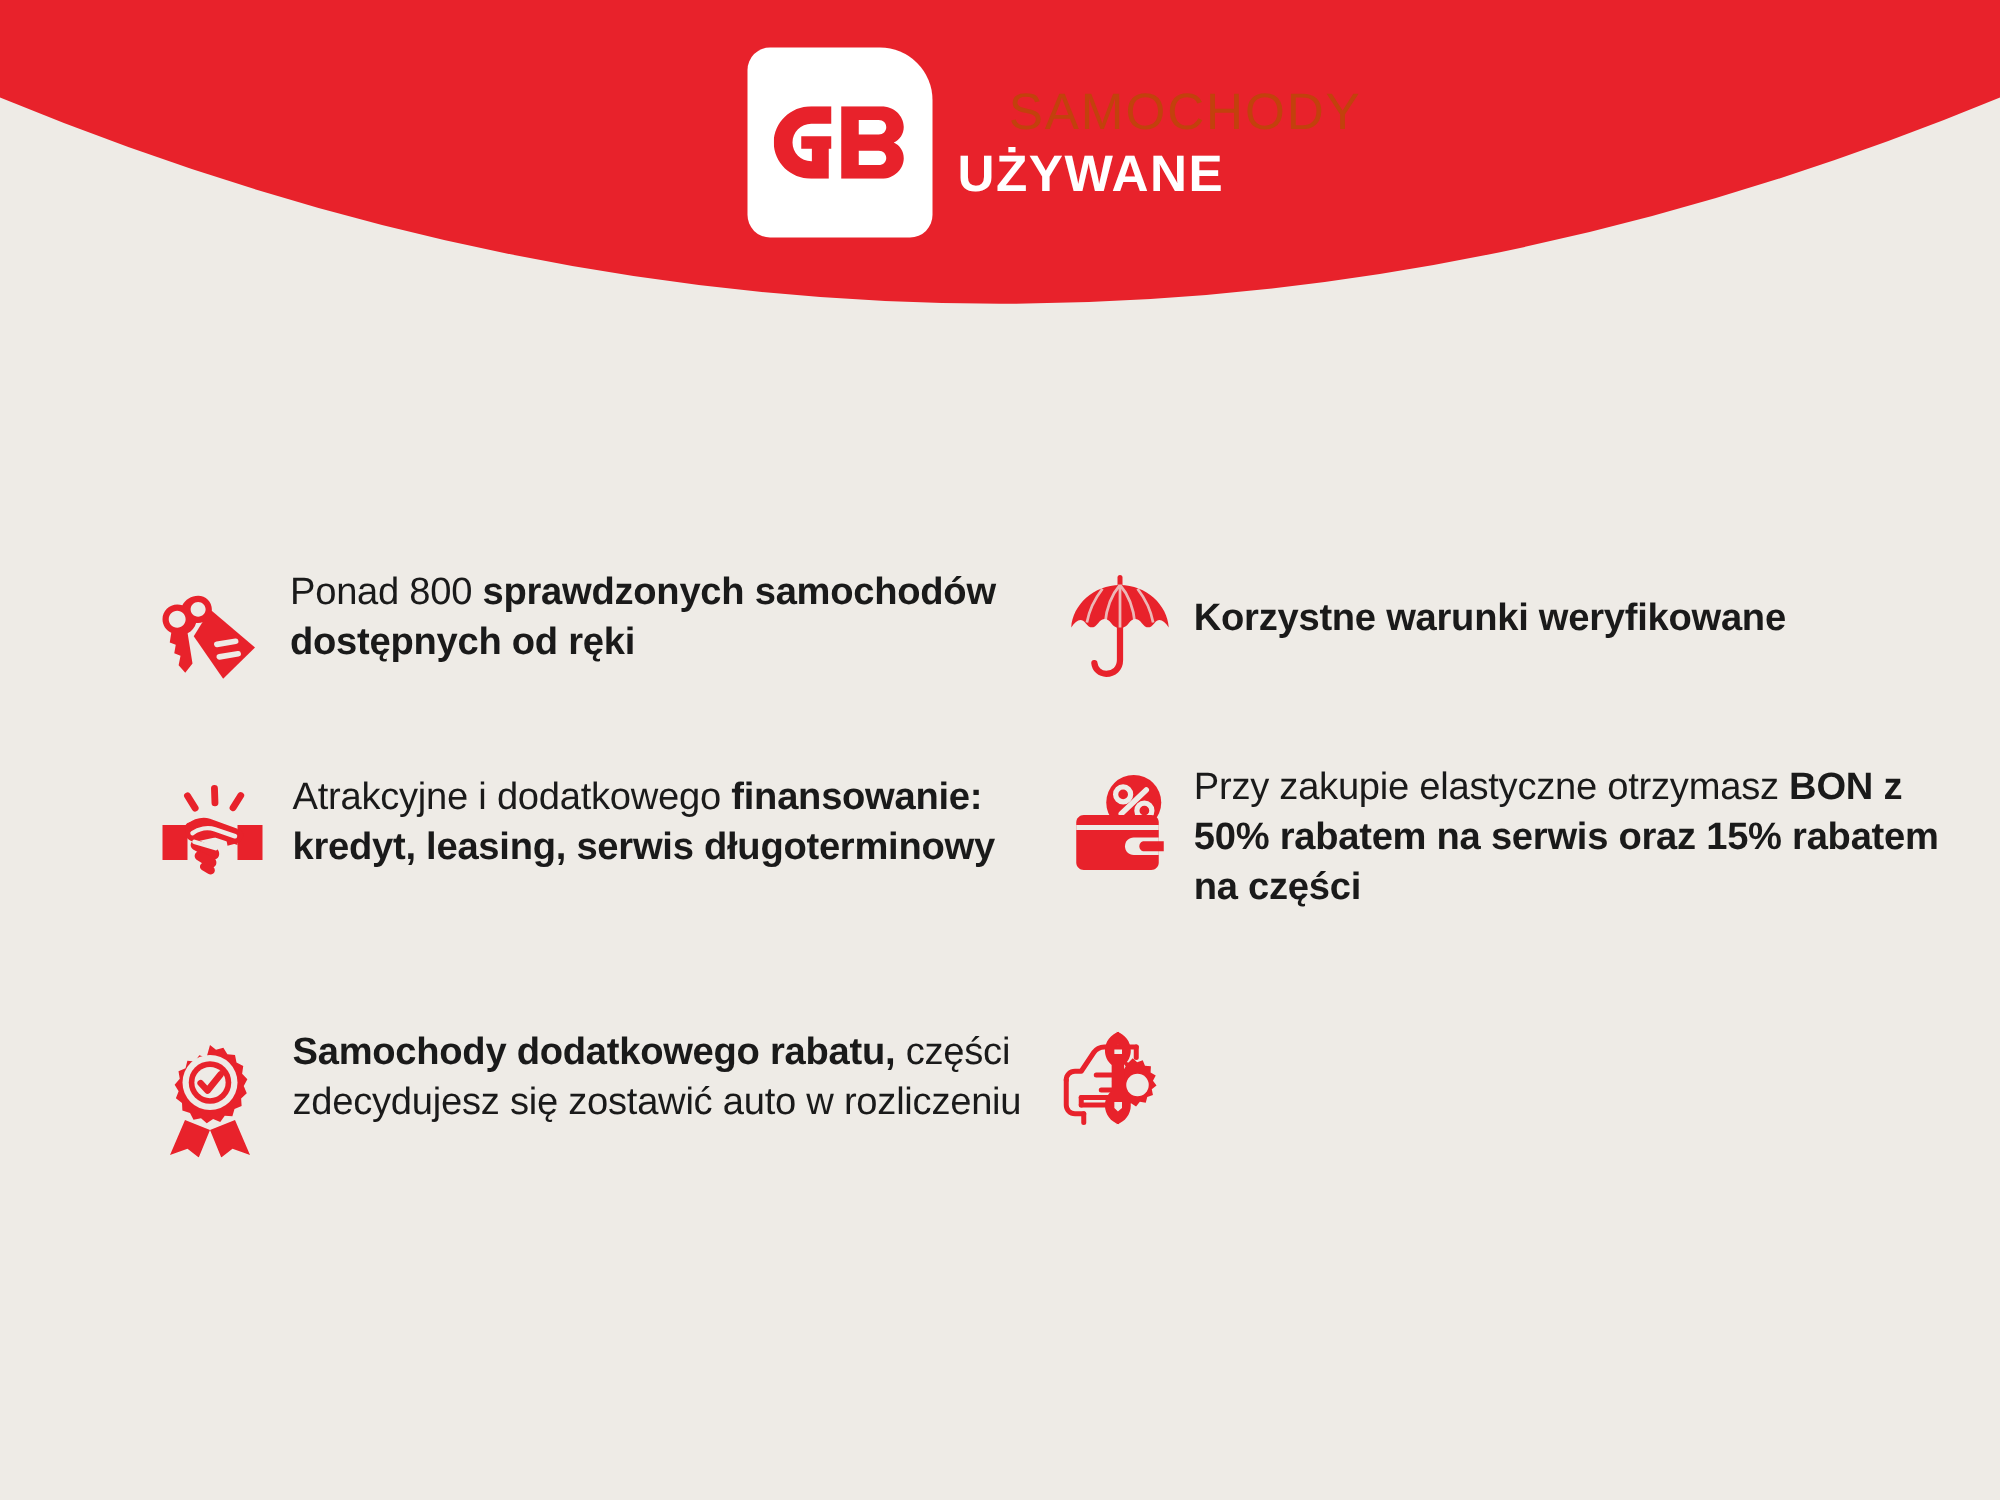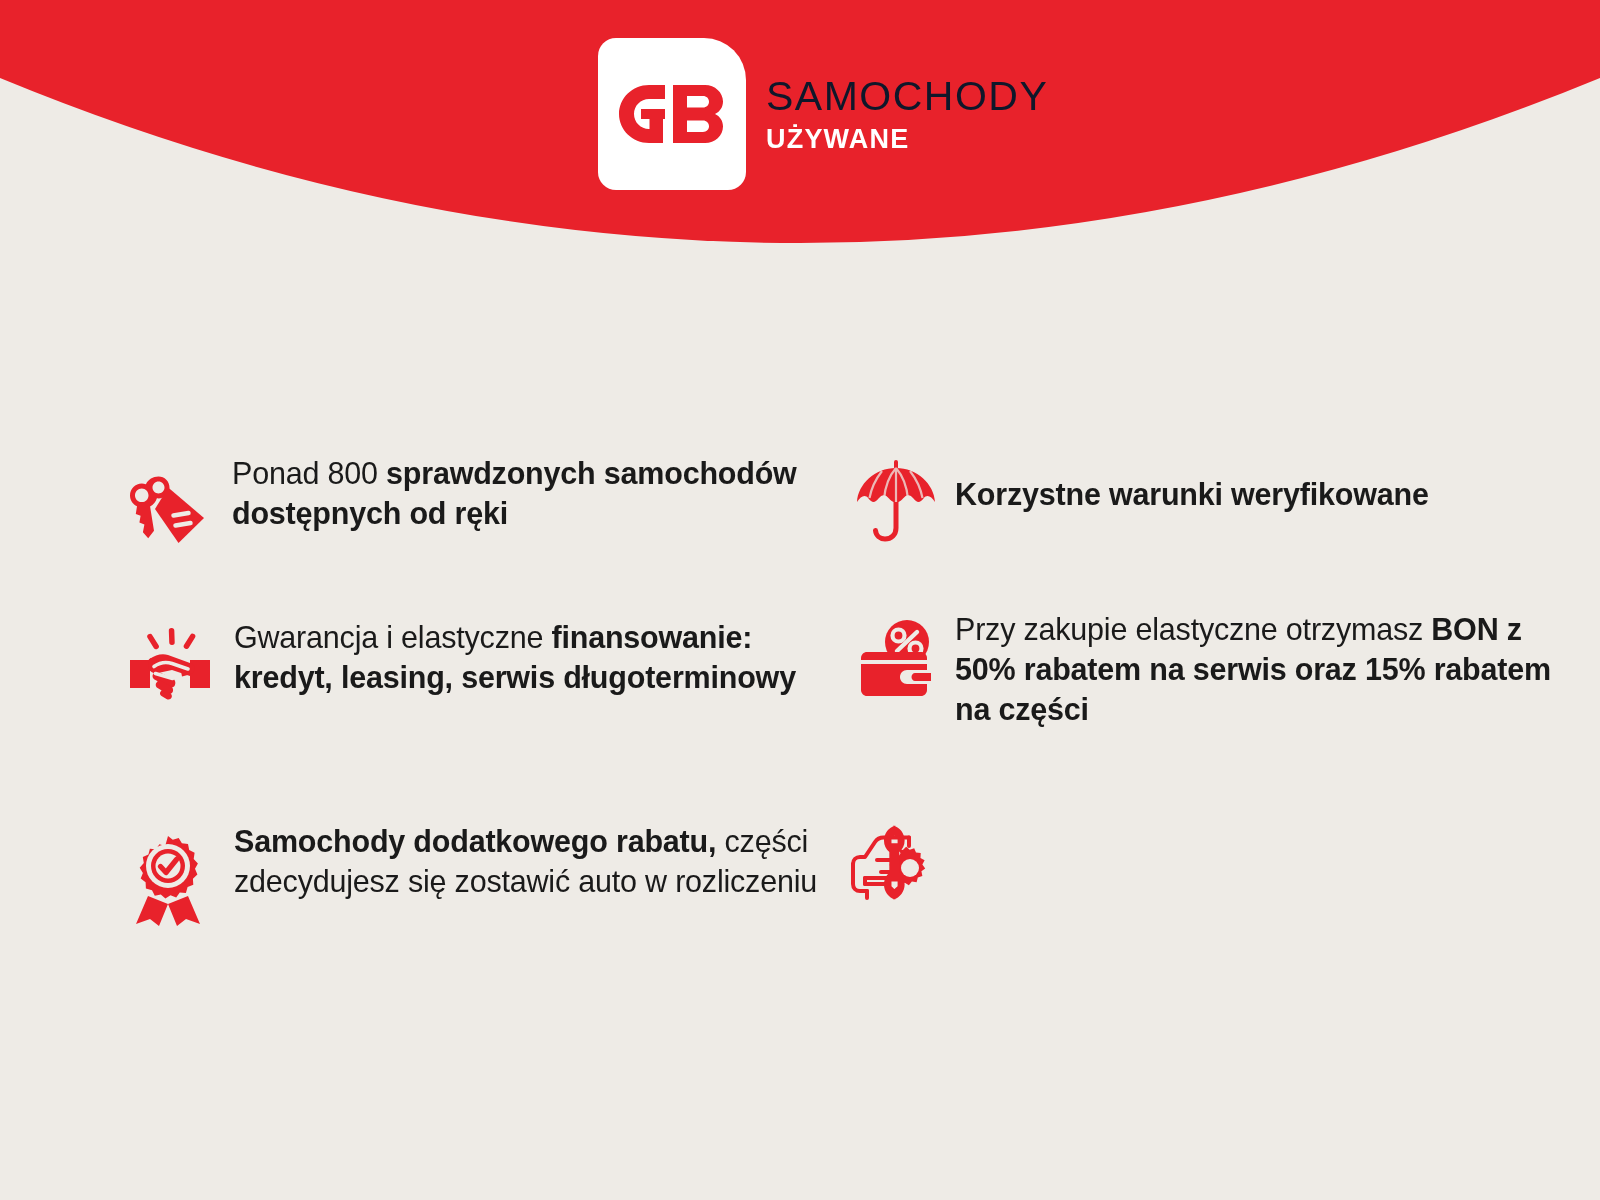--- a/index.html
+++ b/index.html
@@ -57,30 +57,31 @@
   #logo-mark svg { display:block; }
 
   #logo-wordmark {
     margin-left:20px;
     display:flex;
     flex-direction:column;
     justify-content:center;
     line-height:1;
   }
   .wm-line1 {
-    color:#0f172a;
+    color:#c2410c;
     font-size:41px;
     letter-spacing:1.5px;
     font-weight:400;
     font-family:"Liberation Sans", sans-serif;
     white-space:nowrap;
+    margin-left:41px;
   }
   .wm-line2 {
     color:#FFFFFF;
-    font-size:27px;
+    font-size:41px;
     letter-spacing:1.2px;
     font-weight:bold;
     margin-top:9px;
     font-family:"Liberation Sans", sans-serif;
     white-space:nowrap;
   }
 
   
   #features {
     position:absolute;
@@ -231,21 +232,21 @@
                      L52,40 Z"></path>
           </g>
 
           <g stroke="#EEEBE6" stroke-width="3.6" fill="none" stroke-linecap="round">
             <path d="M26,40.5 C31,37 38,35.5 44,37.5 L60,43"></path>
             <path d="M27.5,47.5 L44.5,52.5"></path>
           </g>
         </svg>
       </div>
       <div class="f-text">
-        <span>Gwarancja i elastyczne </span><b>finansowanie: kredyt, leasing, serwis długoterminowy</b>
+        <span>Atrakcyjne i dodatkowego </span><b>finansowanie: kredyt, leasing, serwis długoterminowy</b>
       </div>
     </div>
 
     <div class="feature" id="feat-3">
       <div class="f-icon">
         <svg width="80" height="92" viewBox="0 0 80 92" aria-hidden="true">
           <g fill="#E8222B">
 
             <path d="M20,62 L8,90 L22,85 L31,92 L40,70 Z"></path>
             <path d="M60,62 L72,90 L58,85 L49,92 L40,70 Z"></path>

